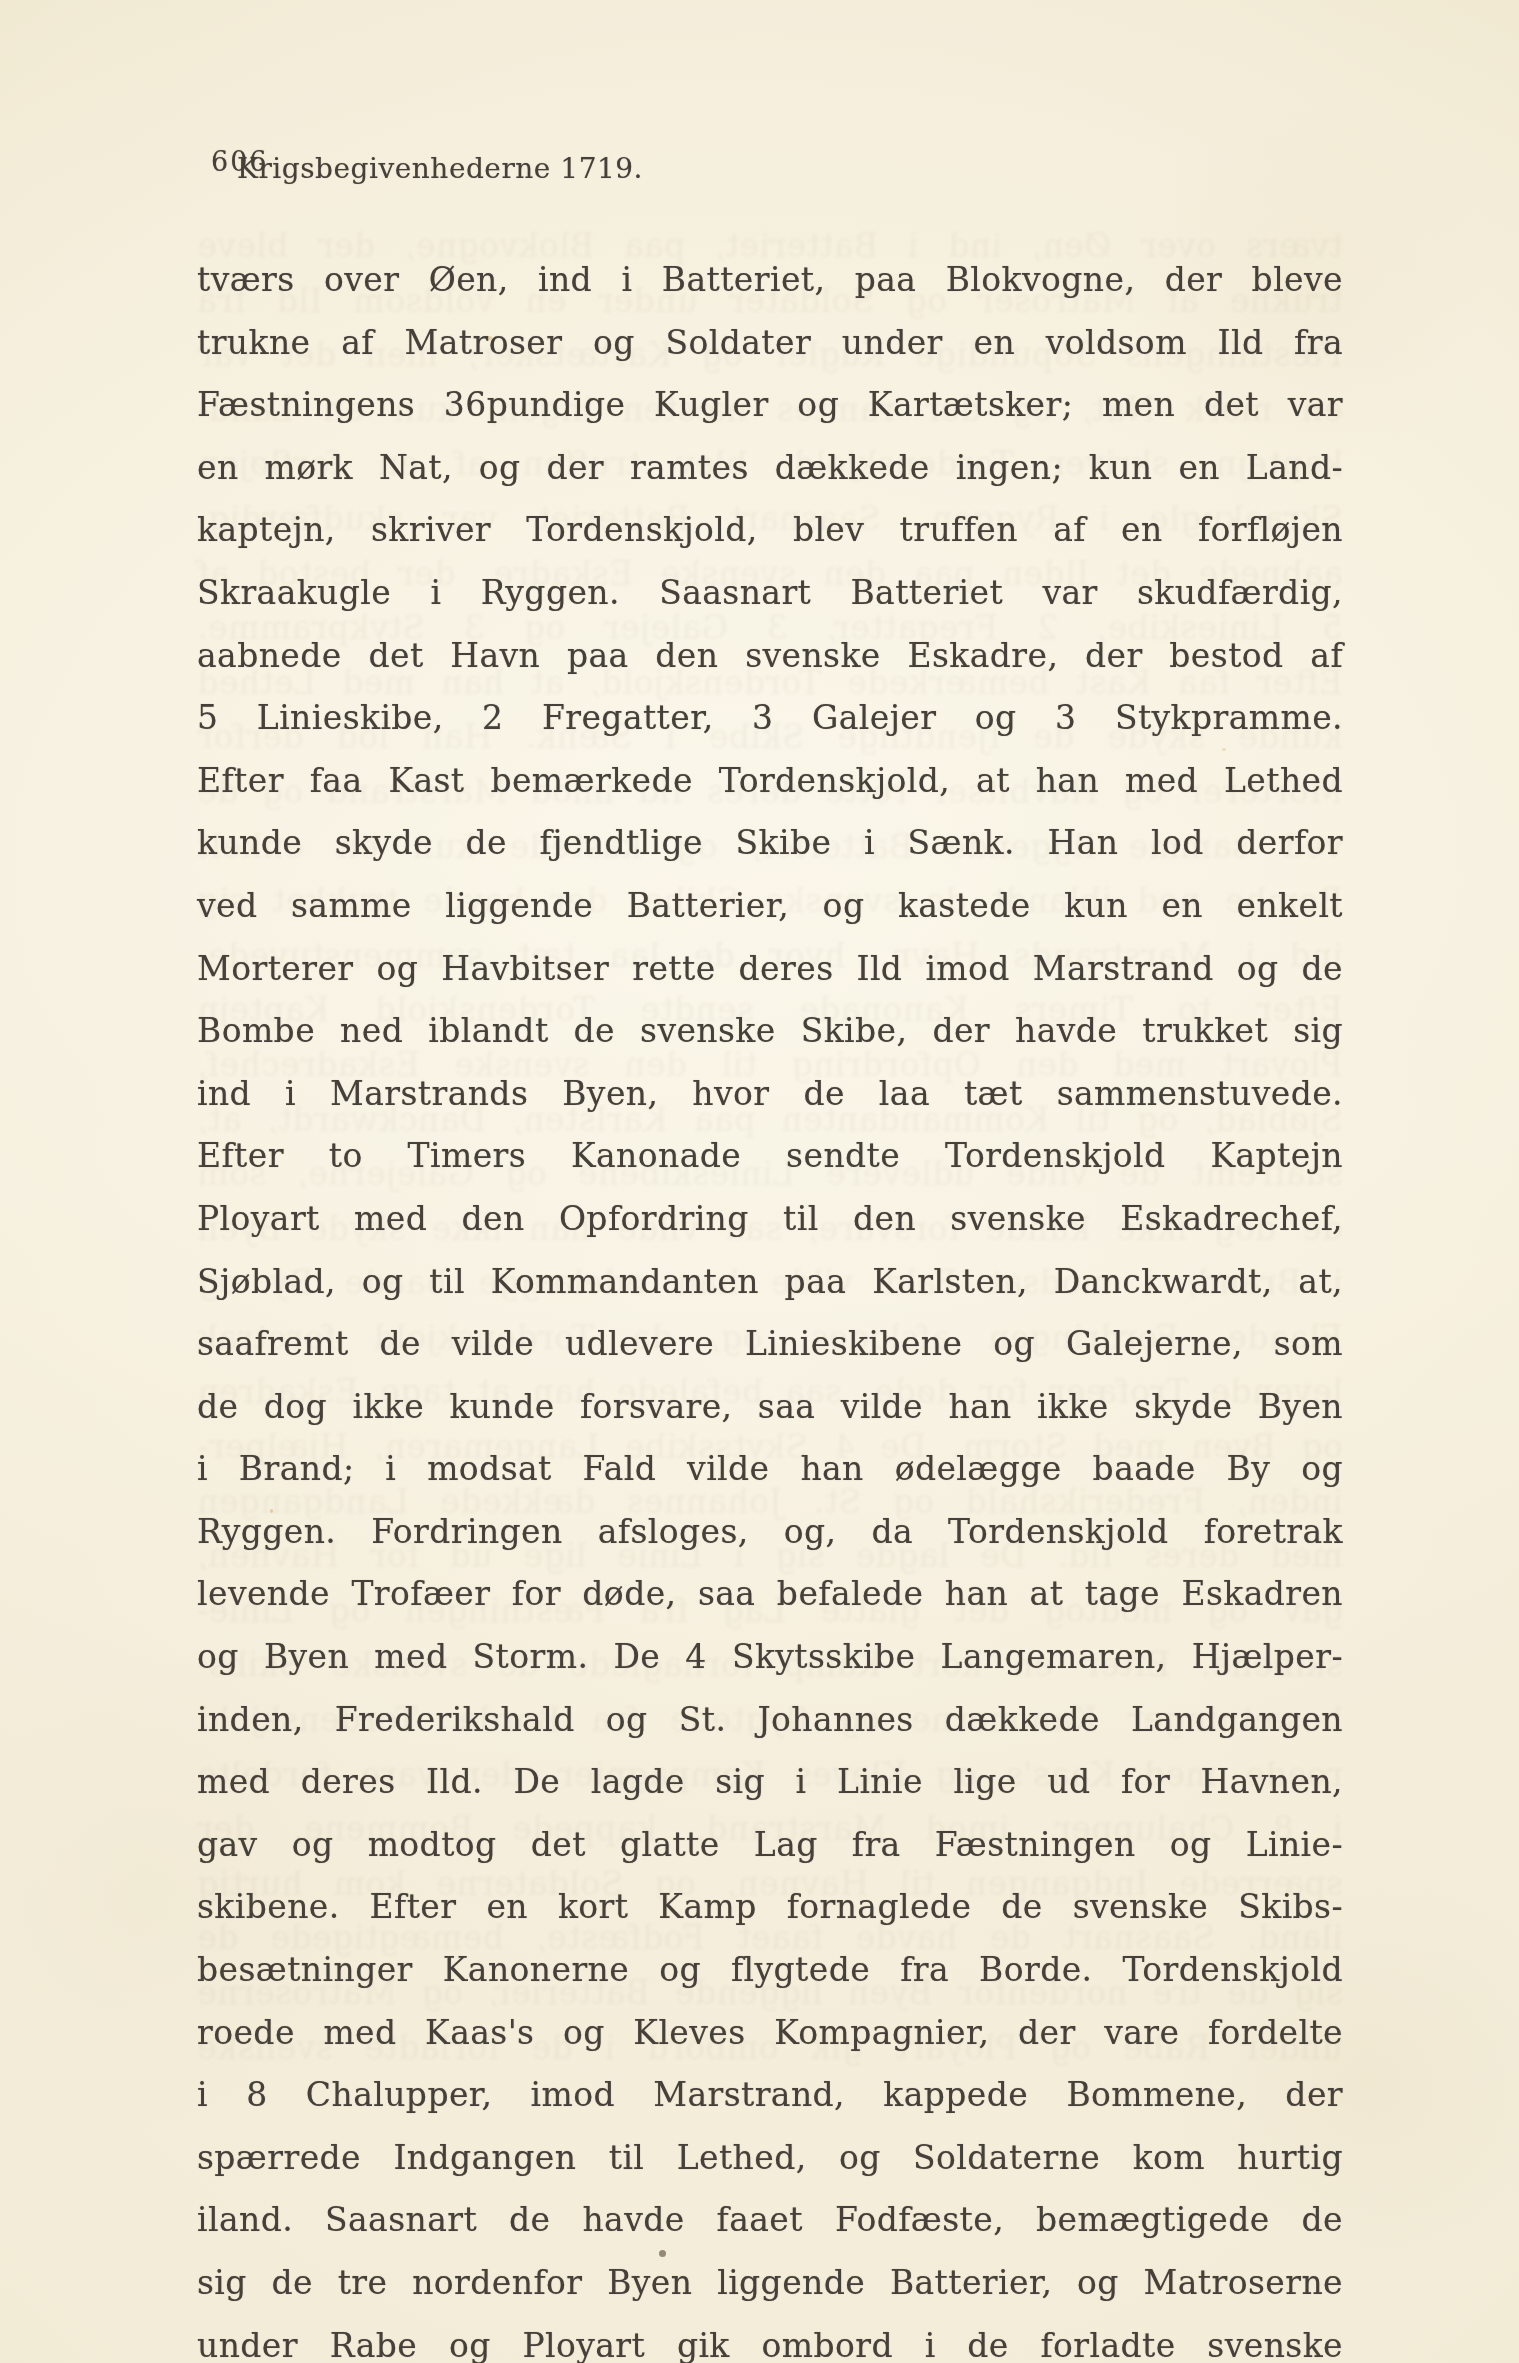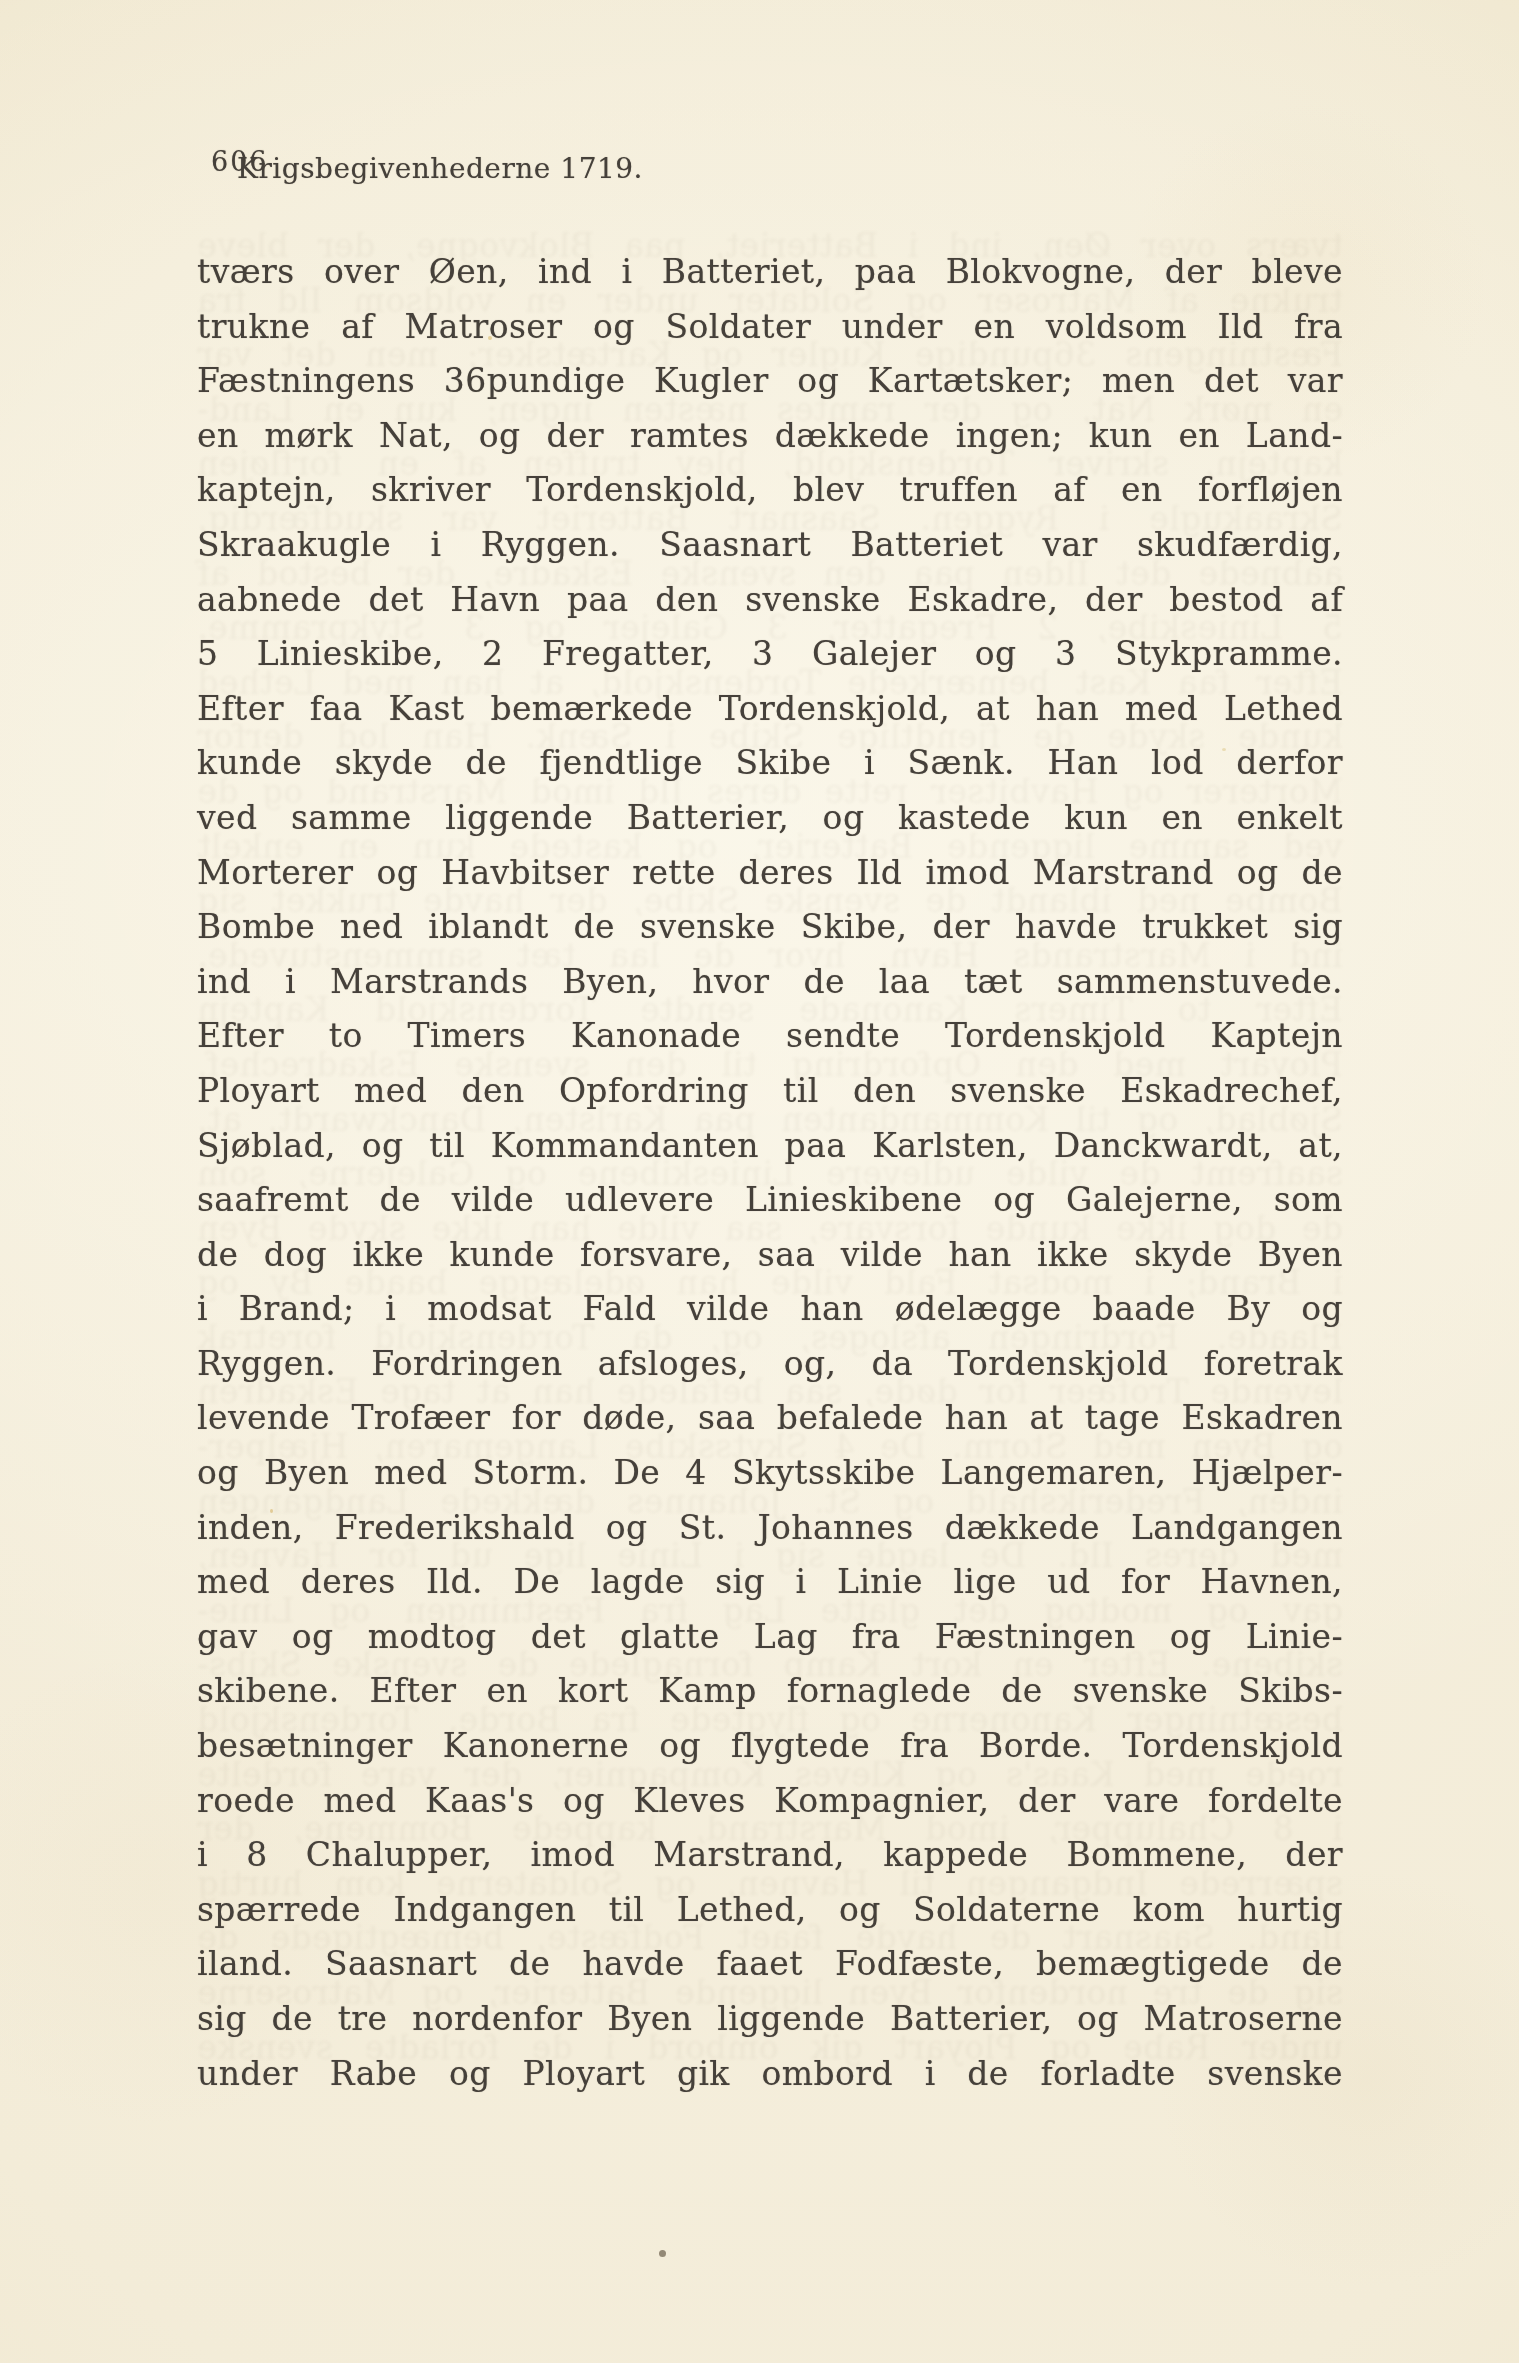--- a/index.html
+++ b/index.html
@@ -67,20 +67,21 @@
     letter-spacing: 0.4px;
     text-shadow: 0 0 1px rgba(74,64,50,0.42);
   }
   .body-text .line {
     height: 54.6px;
     line-height: 54.6px;
     text-align: justify;
     text-align-last: justify;
     overflow: visible;
     white-space: normal;
+    margin-top: 8px;
   }
   
   .ghost-text {
     position: absolute;
     top: 219px;
     left: 197px;
     width: 1146px;
     font-size: 33px;
     color: #6e604a;
     letter-spacing: 0.4px;

